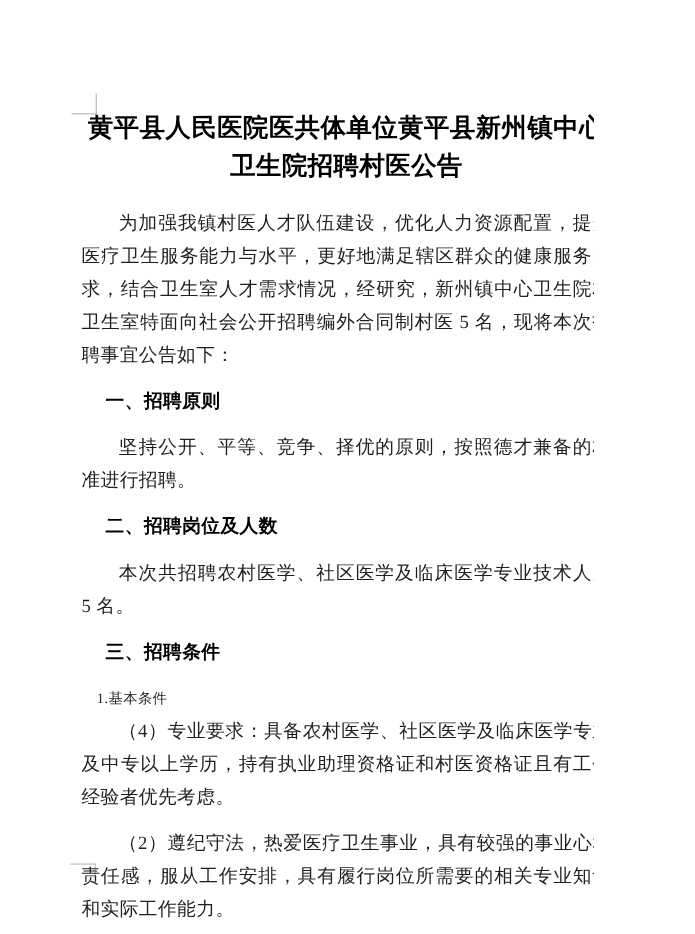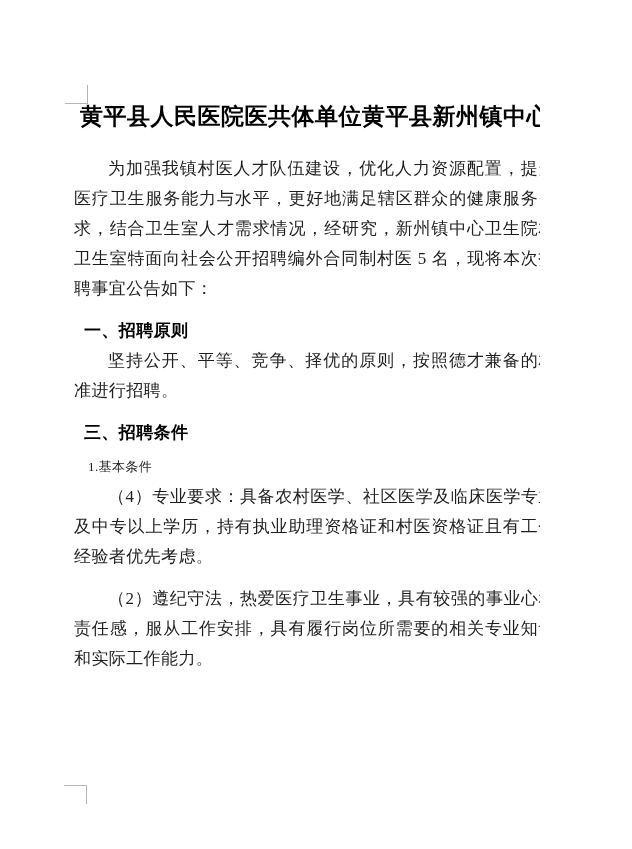--- a/index.html
+++ b/index.html
@@ -56,21 +56,21 @@
   }
   .section { margin-top: 8px; }
   .section.first { margin-top: 0; }
   .section-heading {
     font-family: "Liberation Sans", sans-serif;
     font-weight: 700;
     font-size: 17px;
     line-height: 30px;
     letter-spacing: 0.4px;
     color: #000000;
-    margin: 0;
+    margin: 12px;
     padding-left: 22px;
   }
   .subheading {
     font-family: "Liberation Serif", serif;
     font-size: 13px;
     line-height: 30px;
     letter-spacing: 0.4px;
     color: #1f1f1f;
     text-indent: 2em;
     margin: 4px 0 0 0;
@@ -84,29 +84,34 @@
 
   <div class="crop tl"></div>
   <div class="crop tr"></div>
   <div class="crop bl"></div>
   <div class="crop br"></div>
 
   <div class="content">
 
     <h1 class="doc-title">
       <span>黄平县人民医院医共体单位黄平县新州镇中心</span><br>
+      <span>卫生院招聘村医公告</span>
     </h1>
 
     <p class="body-par">为加强我镇村医人才队伍建设，优化人力资源配置，提升医疗卫生服务能力与水平，更好地满足辖区群众的健康服务需求，结合卫生室人才需求情况，经研究，新州镇中心卫生院村卫生室特面向社会公开招聘编外合同制村医 5 名，现将本次招聘事宜公告如下：</p>
 
     <div class="section first">
       <h2 class="section-heading">一、招聘原则</h2>
       <p class="body-par">坚持公开、平等、竞争、择优的原则，按照德才兼备的标准进行招聘。</p>
     </div>
 
+    <div class="section">
+      <h2 class="section-heading">二、招聘岗位及人数</h2>
+      <p class="body-par">本次共招聘农村医学、社区医学及临床医学专业技术人员 5 名。</p>
+    </div>
 
     <div class="section">
       <h2 class="section-heading">三、招聘条件</h2>
       <p class="subheading">1.基本条件</p>
       <p class="body-par">（4）专业要求：具备农村医学、社区医学及临床医学专业及中专以上学历，持有执业助理资格证和村医资格证且有工作经验者优先考虑。</p>
       <p class="body-par">（2）遵纪守法，热爱医疗卫生事业，具有较强的事业心和责任感，服从工作安排，具有履行岗位所需要的相关专业知识和实际工作能力。</p>
     </div>
 
   </div>
 </div>

